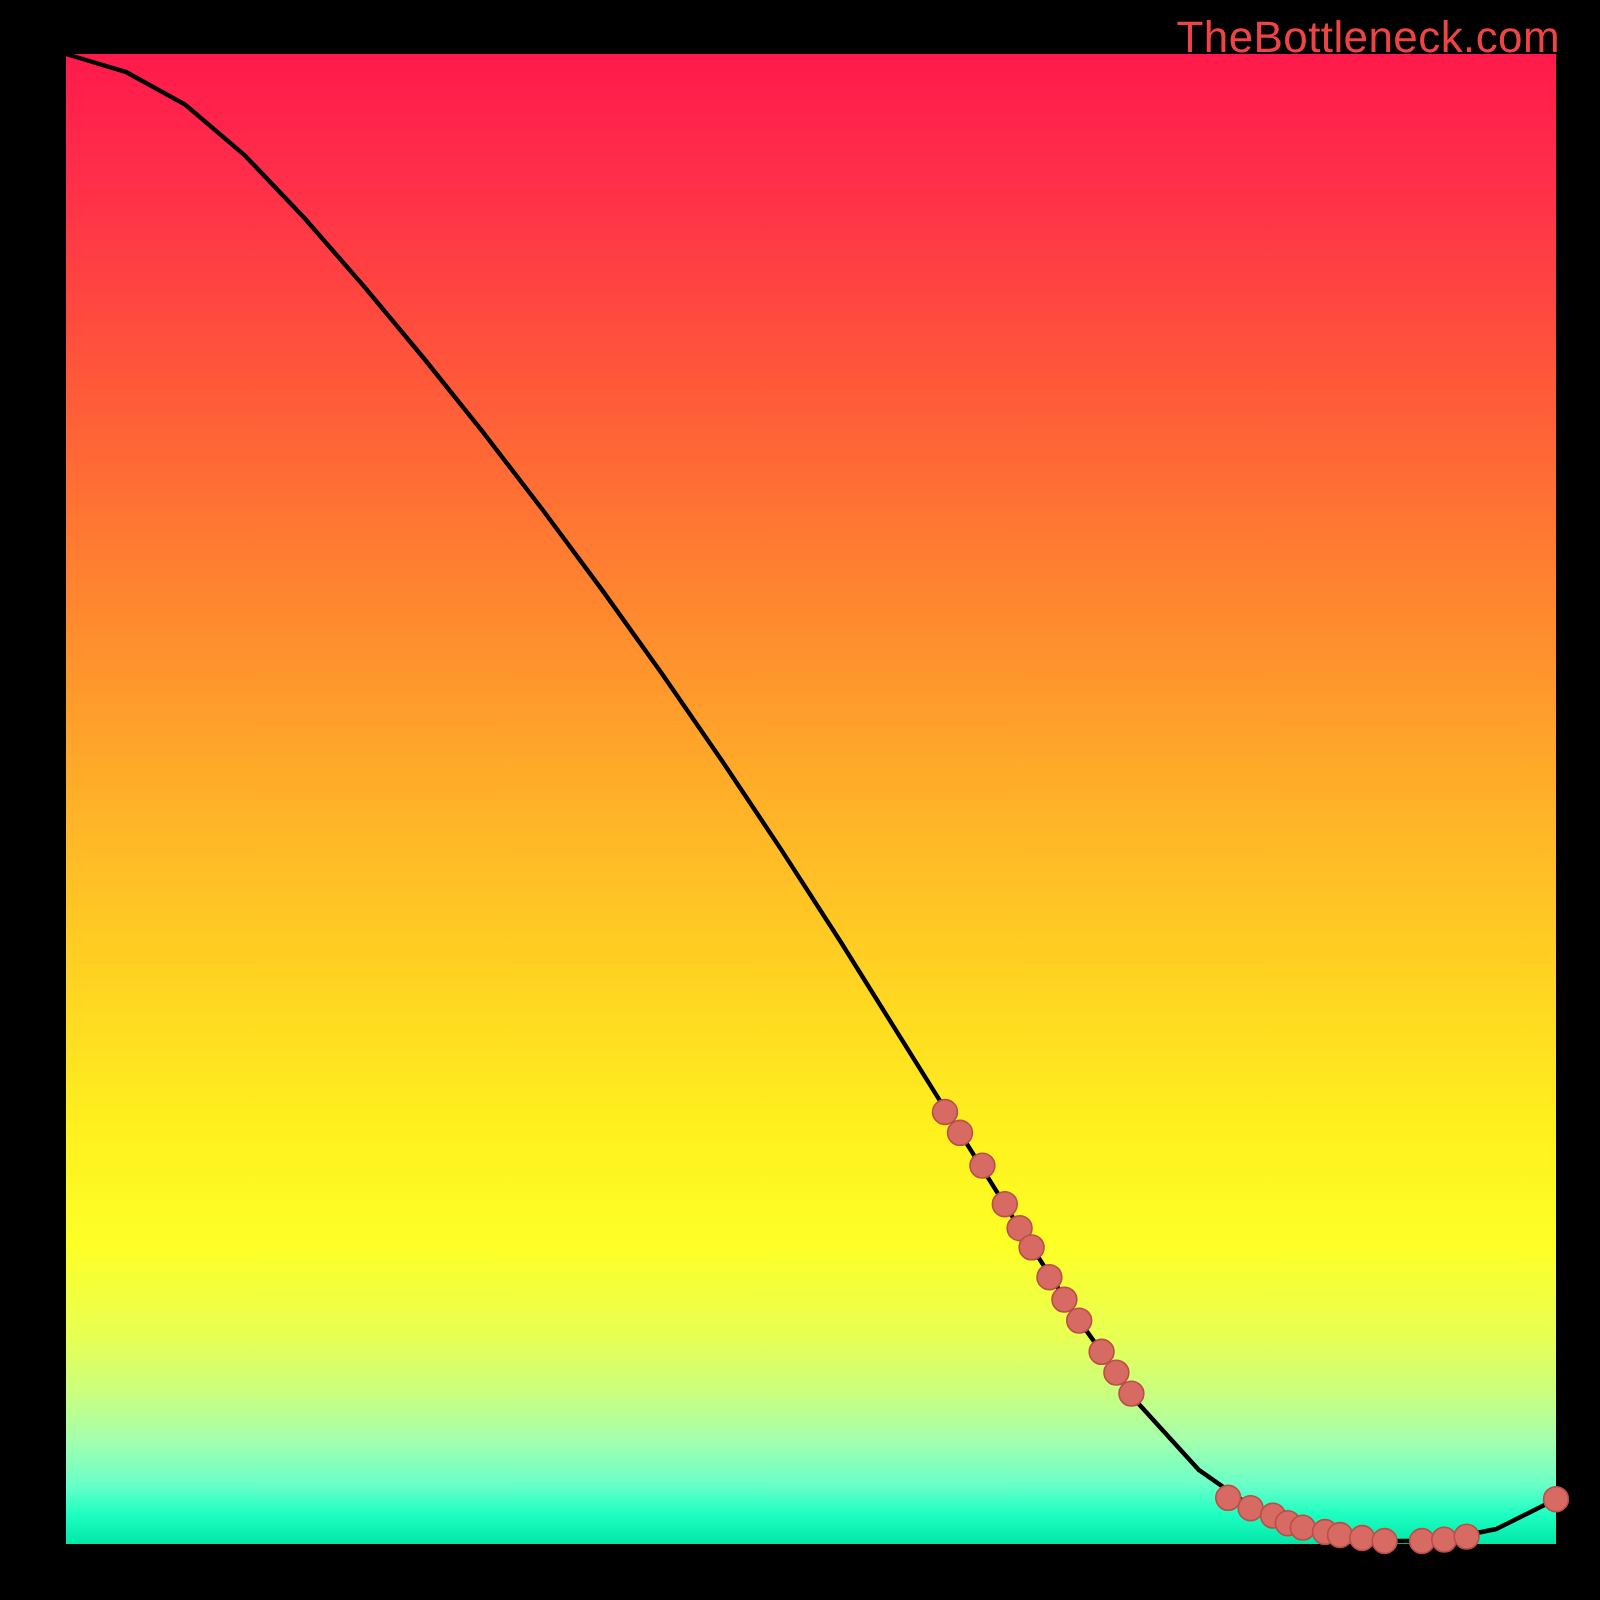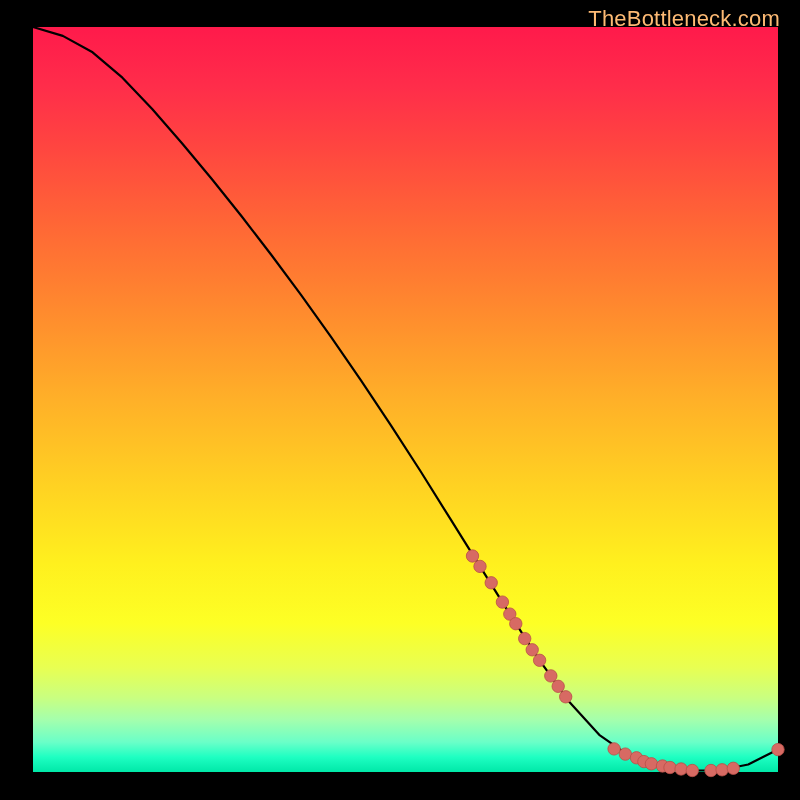--- a/index.html
+++ b/index.html
@@ -38,21 +38,21 @@
       #a4ffad 93%,
       #6affc8 96%,
       #1effc2 98%,
       #00e8a8 100%
     );
   }
   .watermark {
     position: absolute;
     top: 6px;
     right: 20px;
-    color: #fdba74;
+    color: #ef4444;
     font-size: 22px;
     letter-spacing: 0.2px;
     user-select: none;
     text-align: right;
   }
   svg.curve {
     position: absolute;
     left: 0;
     top: 0;
     width: 745px;

